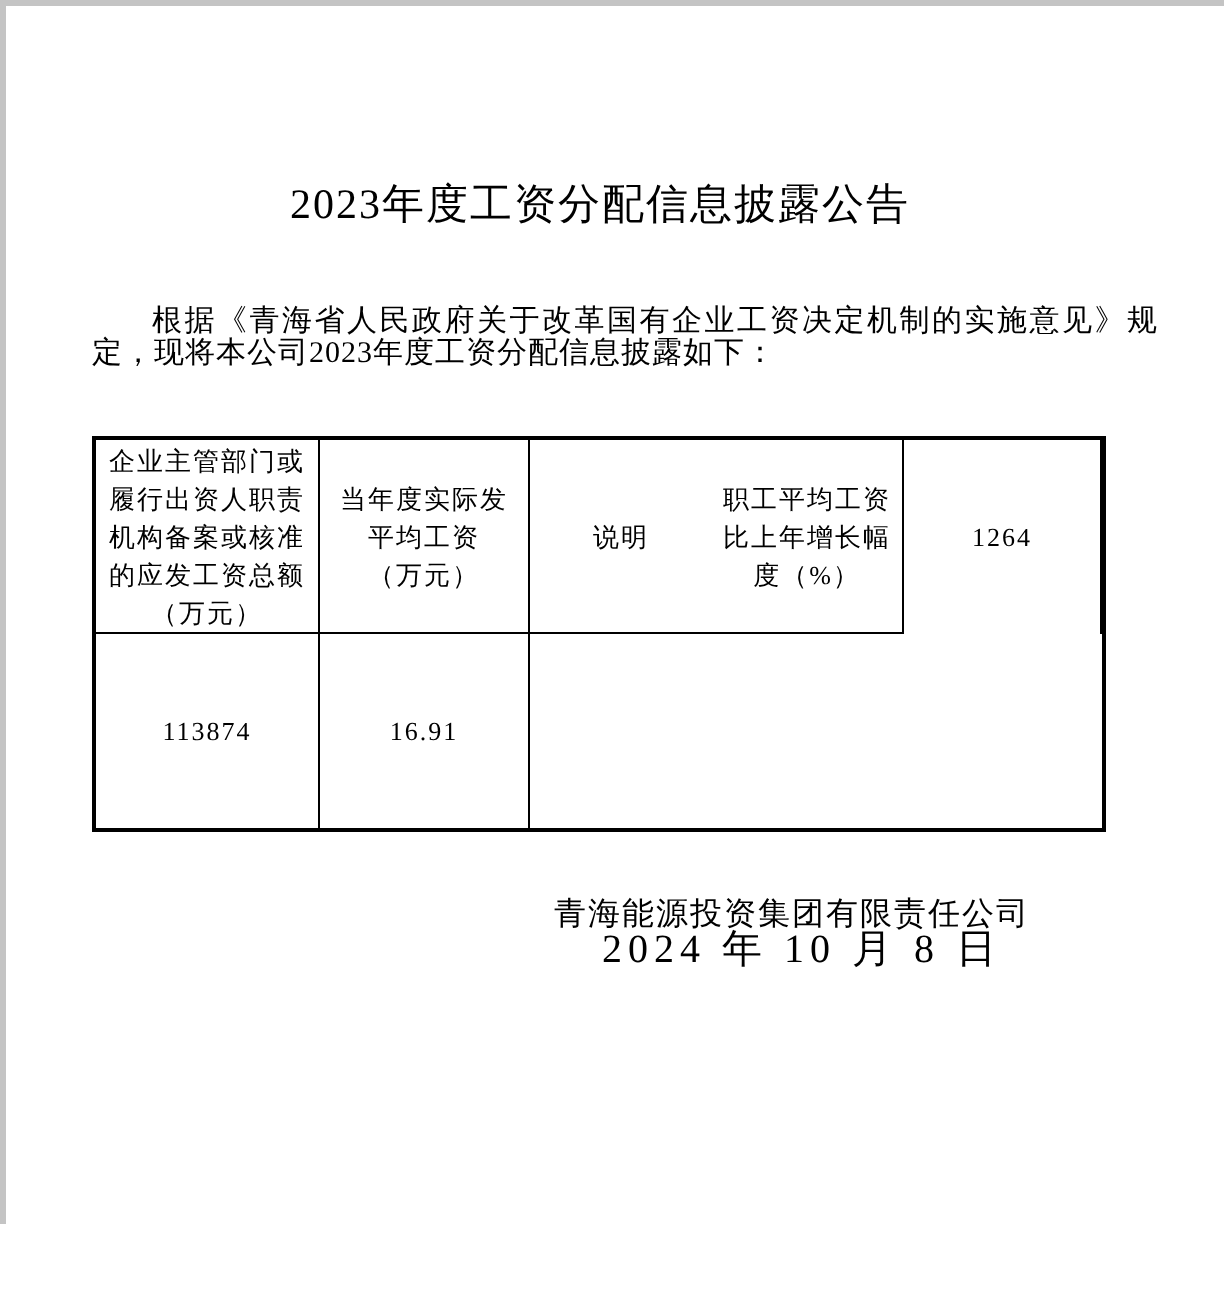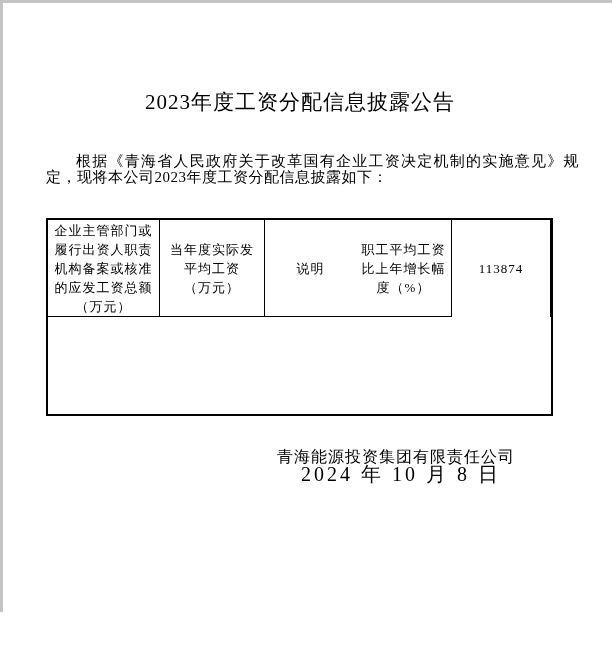--- a/index.html
+++ b/index.html
@@ -91,18 +91,20 @@
 的应发工资总额
 （万元）</div>
   <div class="cell">当年度实际发
 平均工资
 （万元）</div>
   <div class="cell last-col">说明</div>
   <div class="cell">职工平均工资
 比上年增长幅
 度（%）</div>
 
+  <div class="cell last-row">1264</div>
   <div class="cell last-row">113874</div>
+  <div class="cell last-row">16.91</div>
   <div class="cell last-row last-col"></div>
 </div>
 
 <div class="sig-company">青海能源投资集团有限责任公司</div>
 <div class="sig-date">2024 年 10 月 8 日</div>
 
 </body></html>

